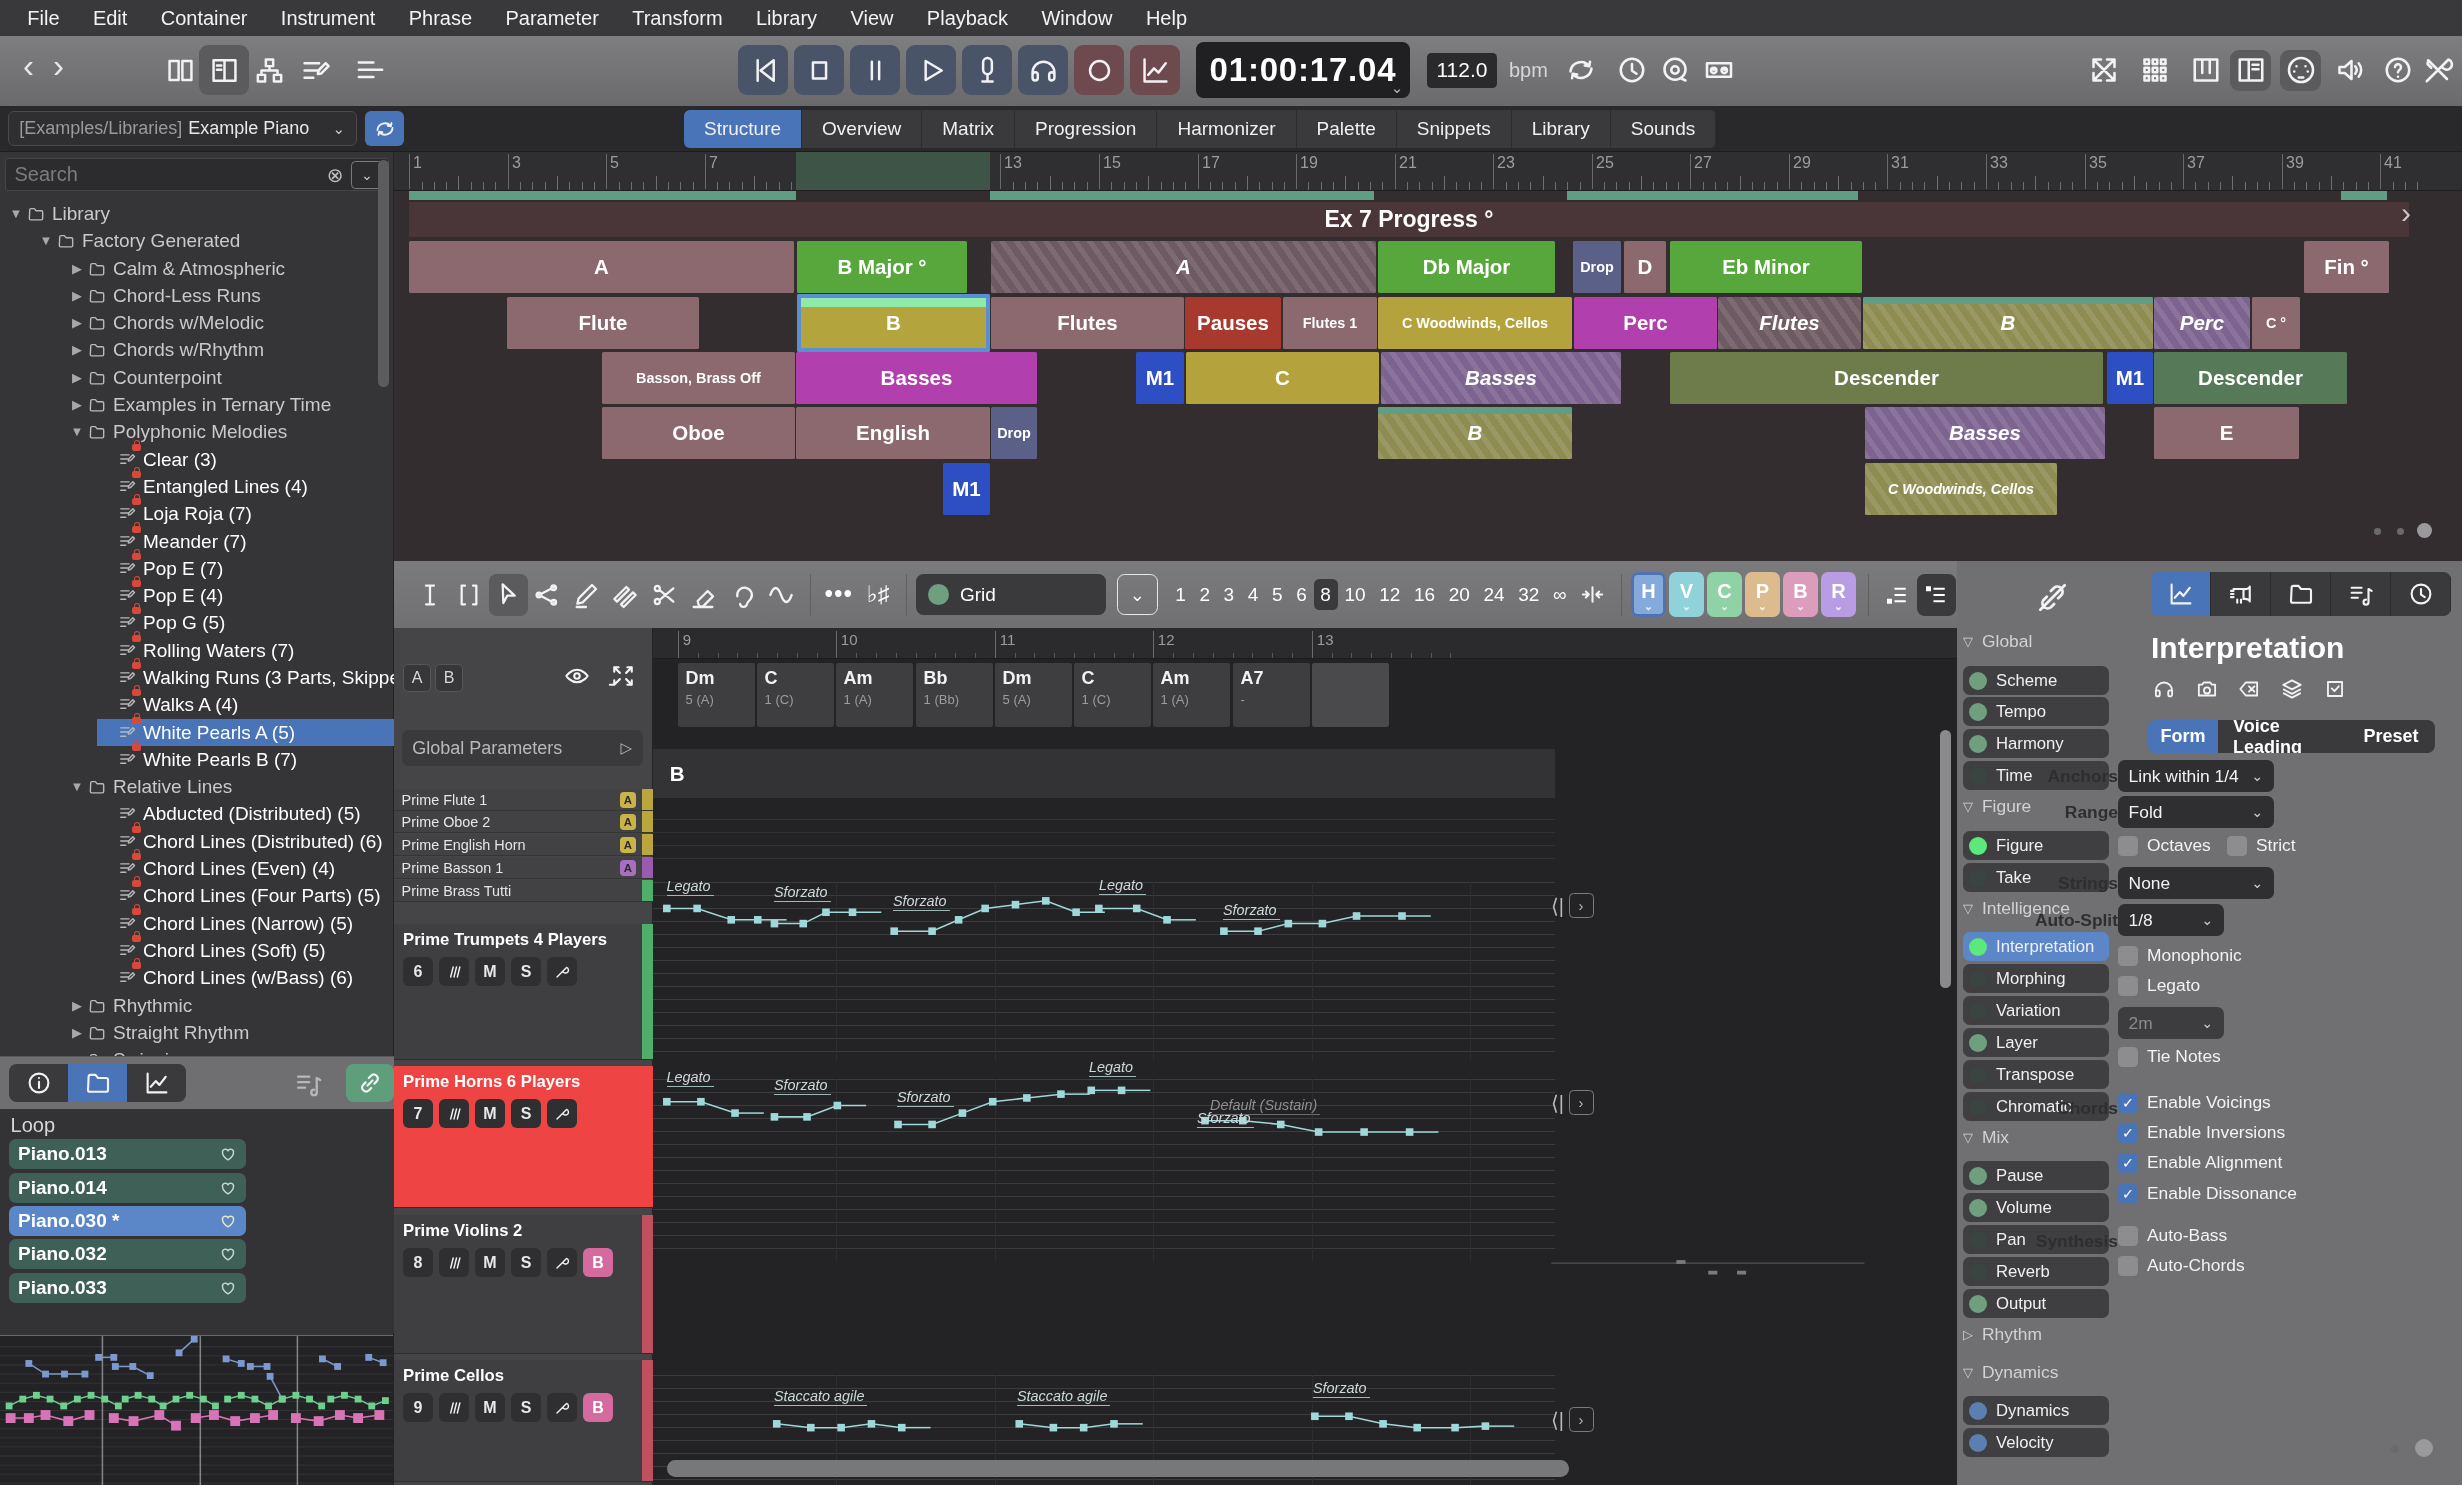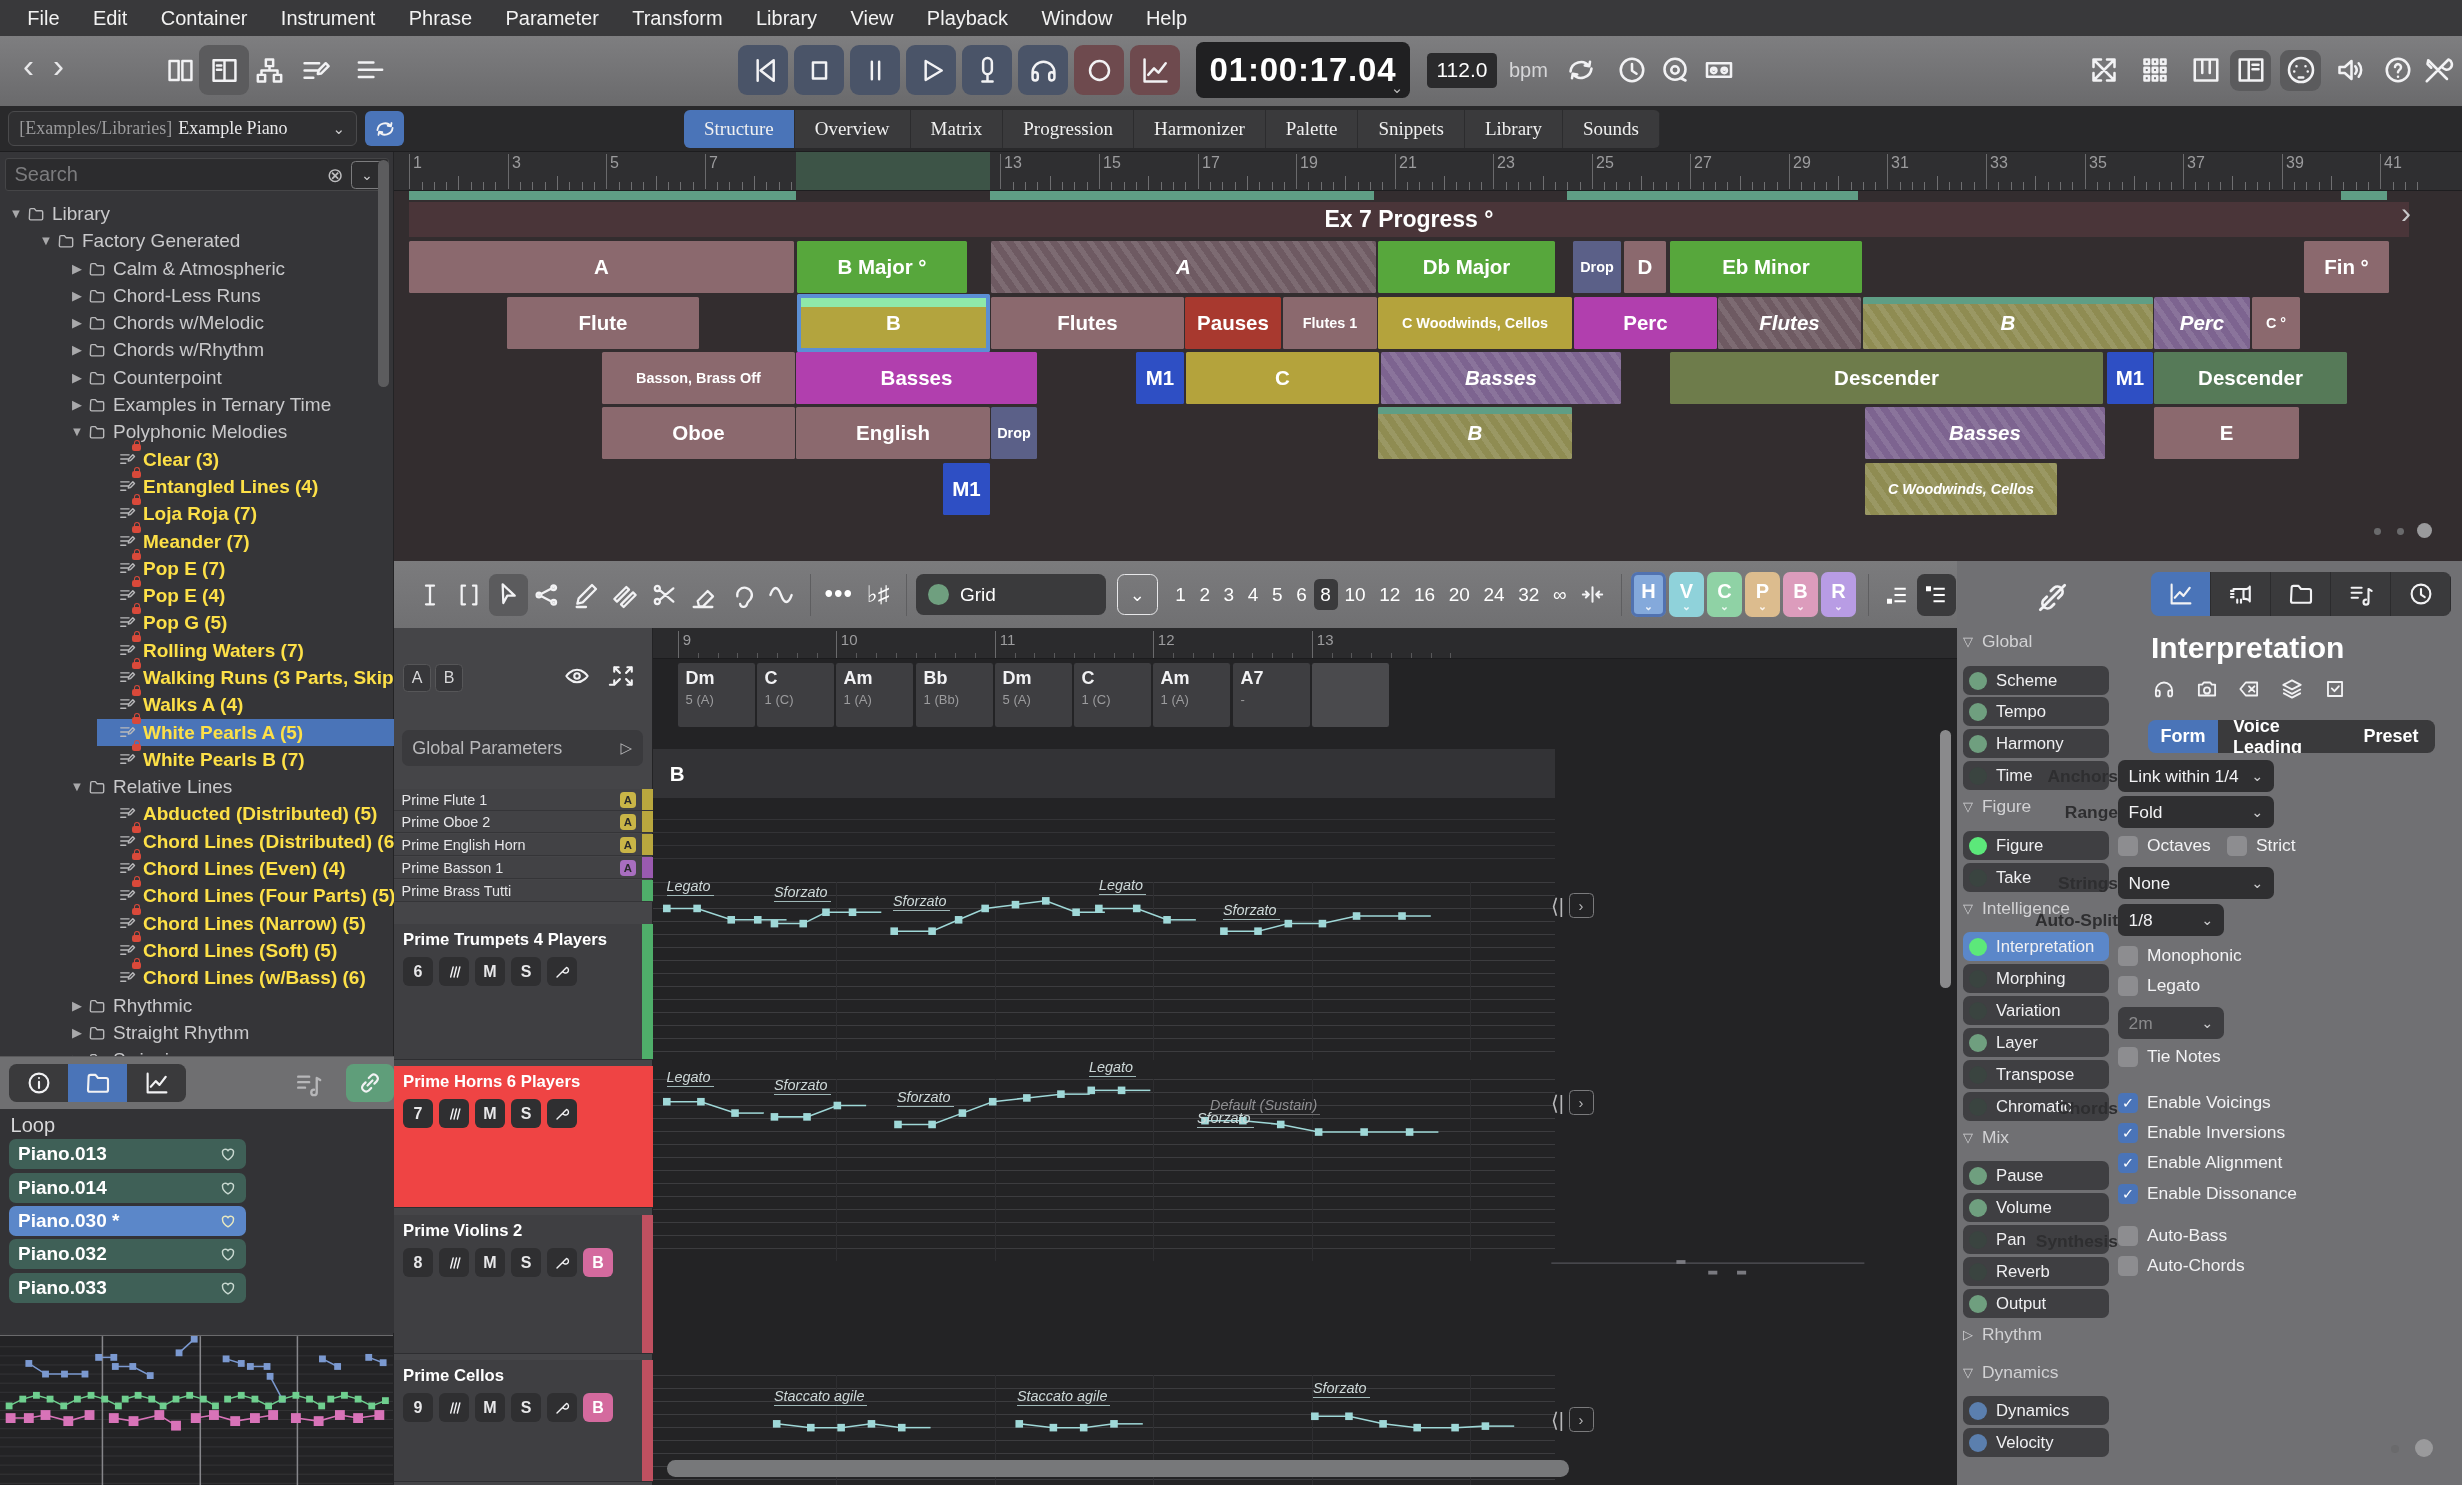--- a/index.html
+++ b/index.html
@@ -15,36 +15,36 @@
   .tbtn svg{width:33px;height:33px;}
   .slate{background:#4a5468;}
   .maroon{background:#6e4a4e;}
   .pressed{background:#5b5b5d;}
   #timebox{position:absolute;left:1196px;top:6px;width:214px;height:56px;background:#202022;border-radius:7.6px;display:flex;align-items:center;justify-content:center;font-size:33px;font-weight:bold;letter-spacing:0.8px;}
   #timebox .chev{position:absolute;right:6px;bottom:1.5px;font-size:15px;color:#bbb;font-weight:normal;}
   #bpmbox{position:absolute;left:1427px;top:16.7px;width:70px;height:35px;background:#2a2a2c;border-radius:4.5px;display:flex;align-items:center;justify-content:center;font-size:21px;}
   #bpmlabel{position:absolute;left:1509px;top:23px;font-size:20px;color:#d6d6d8;}
   .ghosticon{position:absolute;top:13.6px;width:41px;height:41px;display:flex;align-items:center;justify-content:center;}
   .ghosticon svg{width:35px;height:35px;}
-  #tabrow{left:0;top:106px;width:2462px;height:45px;background:#29292b;font-family:Liberation Serif, serif;}
+  #tabrow{left:0;top:106px;width:2462px;height:45px;background:#29292b;}
   #projsel{position:absolute;left:7.6px;top:5.3px;width:349px;height:35px;background:#2f2f31;border:0.8px solid #4a4a4c;border-radius:6px;display:flex;align-items:center;font-size:18px;padding:0 10.6px;box-sizing:border-box;color:#e8e8ea;}
   #projsel .dim{color:#9a9a9c;margin-right:6px;}
   #projsel .chev{margin-left:auto;font-size:15px;color:#cfcfd1;}
   #syncbtn{position:absolute;left:365px;top:5.3px;width:39px;height:35px;background:#4a74b8;border-radius:6px;display:flex;align-items:center;justify-content:center;}
   #maintabs{position:absolute;left:684px;top:3.8px;height:38px;display:flex;background:#3a3a3c;border-radius:6px;overflow:hidden;}
   .maintab{font-size:19px;color:#f0f0f0;padding:0 20px;line-height:38px;border-right:0.8px solid #2c2c2e;}
   .maintab.active{background:#4a74b8;}
   
   #sidebar{left:0;top:152px;width:394px;height:1334px;background:#353538;border-right:1.5px solid #232325;box-sizing:border-box;}
   #search{position:absolute;left:4.5px;top:6px;width:384px;height:33px;background:#2c2c2e;border:0.8px solid #454547;border-radius:3px;display:flex;align-items:center;font-size:20px;color:#7c7c7e;padding-left:9px;box-sizing:border-box;}
   #tree{position:absolute;left:0;top:45px;width:394px;height:1005px;overflow:hidden;}
   .trow{position:absolute;height:27px;display:flex;align-items:center;font-size:19px;color:#c9c9cb;white-space:nowrap;}
   .trow .tri{width:20px;font-size:13px;color:#a8a8aa;text-align:center;flex:none;}
   .trow .ficon{width:26px;flex:none;}
-  .trow.leaf{color:#fde047;font-weight:bold;}
+  .trow.leaf{color:#ffffff;font-weight:normal;}
   .trow.sel{background:#4a74b8;left:0;right:0;}
   #treescroll{position:absolute;right:4.5px;top:7.6px;width:10.6px;height:227px;border-radius:5.3px;background:#5c5c5e;}
   #sidetools{position:absolute;left:0;top:904px;width:394px;height:52px;background:#6f6f71;border-top:0.8px solid #58585a;display:flex;align-items:center;}
   .seg{display:flex;margin-left:9px;background:#3a3a3c;border-radius:7.6px;overflow:hidden;}
   .segbtn{width:61px;height:38px;display:flex;align-items:center;justify-content:center;}
   .segbtn.on{background:#4a74b8;}
   #loop{position:absolute;left:0;top:957px;width:394px;height:224px;background:#333336;}
   #looptitle{position:absolute;left:10.6px;top:4.5px;font-size:20px;color:#d8d8da;}
   .loopitem{position:absolute;left:9px;width:237px;height:30px;border-radius:6.8px;background:#3f6057;display:flex;align-items:center;font-size:19px;font-weight:bold;padding-left:9px;box-sizing:border-box;}
   .loopitem.sel{background:#5b87c9;}

